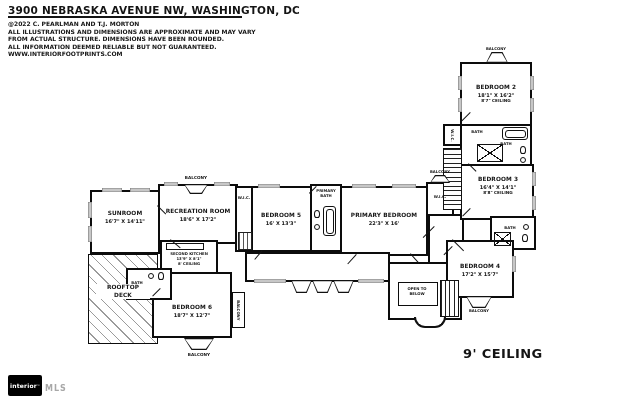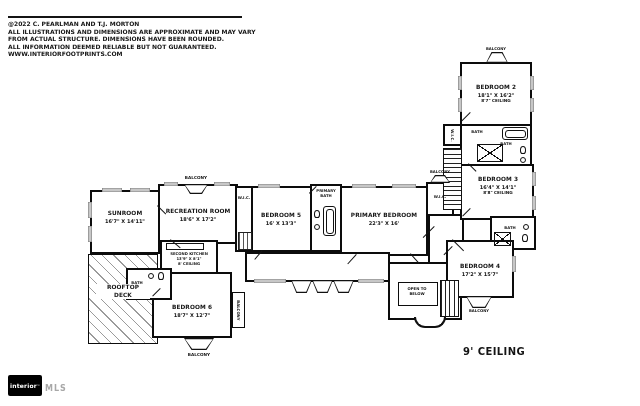--- a/index.html
+++ b/index.html
@@ -36,32 +36,33 @@
     linear-gradient(to bottom right,transparent calc(50% - .5px),#111 calc(50% - .5px) calc(50% + .5px),transparent calc(50% + .5px));}
   .tub{position:absolute;box-sizing:border-box;border:1.1px solid #111;border-radius:3px;z-index:5;}
   .tub>i{position:absolute;inset:1.5px;border:.8px solid #111;border-radius:3px;display:block;}
   .wc{position:absolute;box-sizing:border-box;border:1px solid #111;border-radius:50% 50% 42% 42%;background:#fff;z-index:5;}
   .sink{position:absolute;box-sizing:border-box;border:1px solid #111;border-radius:50%;background:#fff;z-index:5;}
   .counter{position:absolute;box-sizing:border-box;border:1px solid #111;z-index:5;}
   .bump{position:absolute;box-sizing:border-box;border:2.4px solid #111;border-top:none;
         border-radius:0 0 30px 30px;background:#fff;z-index:6;}
   
   .level-title{position:absolute;left:462px;top:327px;font-size:14.5px;font-weight:bold;letter-spacing:.6px;white-space:nowrap;}
-  .level-ceiling{position:absolute;left:463px;top:346px;font-size:10px;font-weight:bold;letter-spacing:.4px;}
+  .level-ceiling{position:absolute;left:463px;top:346px;font-size:13px;font-weight:bold;letter-spacing:.4px;}
   .logo-box{position:absolute;left:8px;top:375px;width:34px;height:21px;background:#000;border-radius:2px;
             display:flex;align-items:center;justify-content:center;z-index:9;}
   .logo-brand{color:#fff;font-size:6px;font-weight:bold;letter-spacing:.2px;}
   .logo-tm{color:#fff;font-size:3px;vertical-align:super;}
   .logo-mls{position:absolute;left:45px;top:384px;font-size:8px;font-weight:bold;color:#a8a8a8;letter-spacing:1px;}
 </style>
 </head>
 <body>
 
 <div class="canvas">
 
+  <div class="title">3900 NEBRASKA AVENUE NW, WASHINGTON, DC</div>
   <div class="title-rule"></div>
   <div class="hdr-lines">
     <div>@2022 C. PEARLMAN AND T.J. MORTON</div>
     <div>ALL ILLUSTRATIONS AND DIMENSIONS ARE APPROXIMATE AND MAY VARY</div>
     <div>FROM ACTUAL STRUCTURE. DIMENSIONS HAVE BEEN ROUNDED.</div>
     <div>ALL INFORMATION DEEMED RELIABLE BUT NOT GUARANTEED.</div>
     <div>WWW.INTERIORFOOTPRINTS.COM</div>
   </div>
 
   <div class="room b15 hatch" style="left:88px;top:254px;width:70px;height:90px;"></div>

